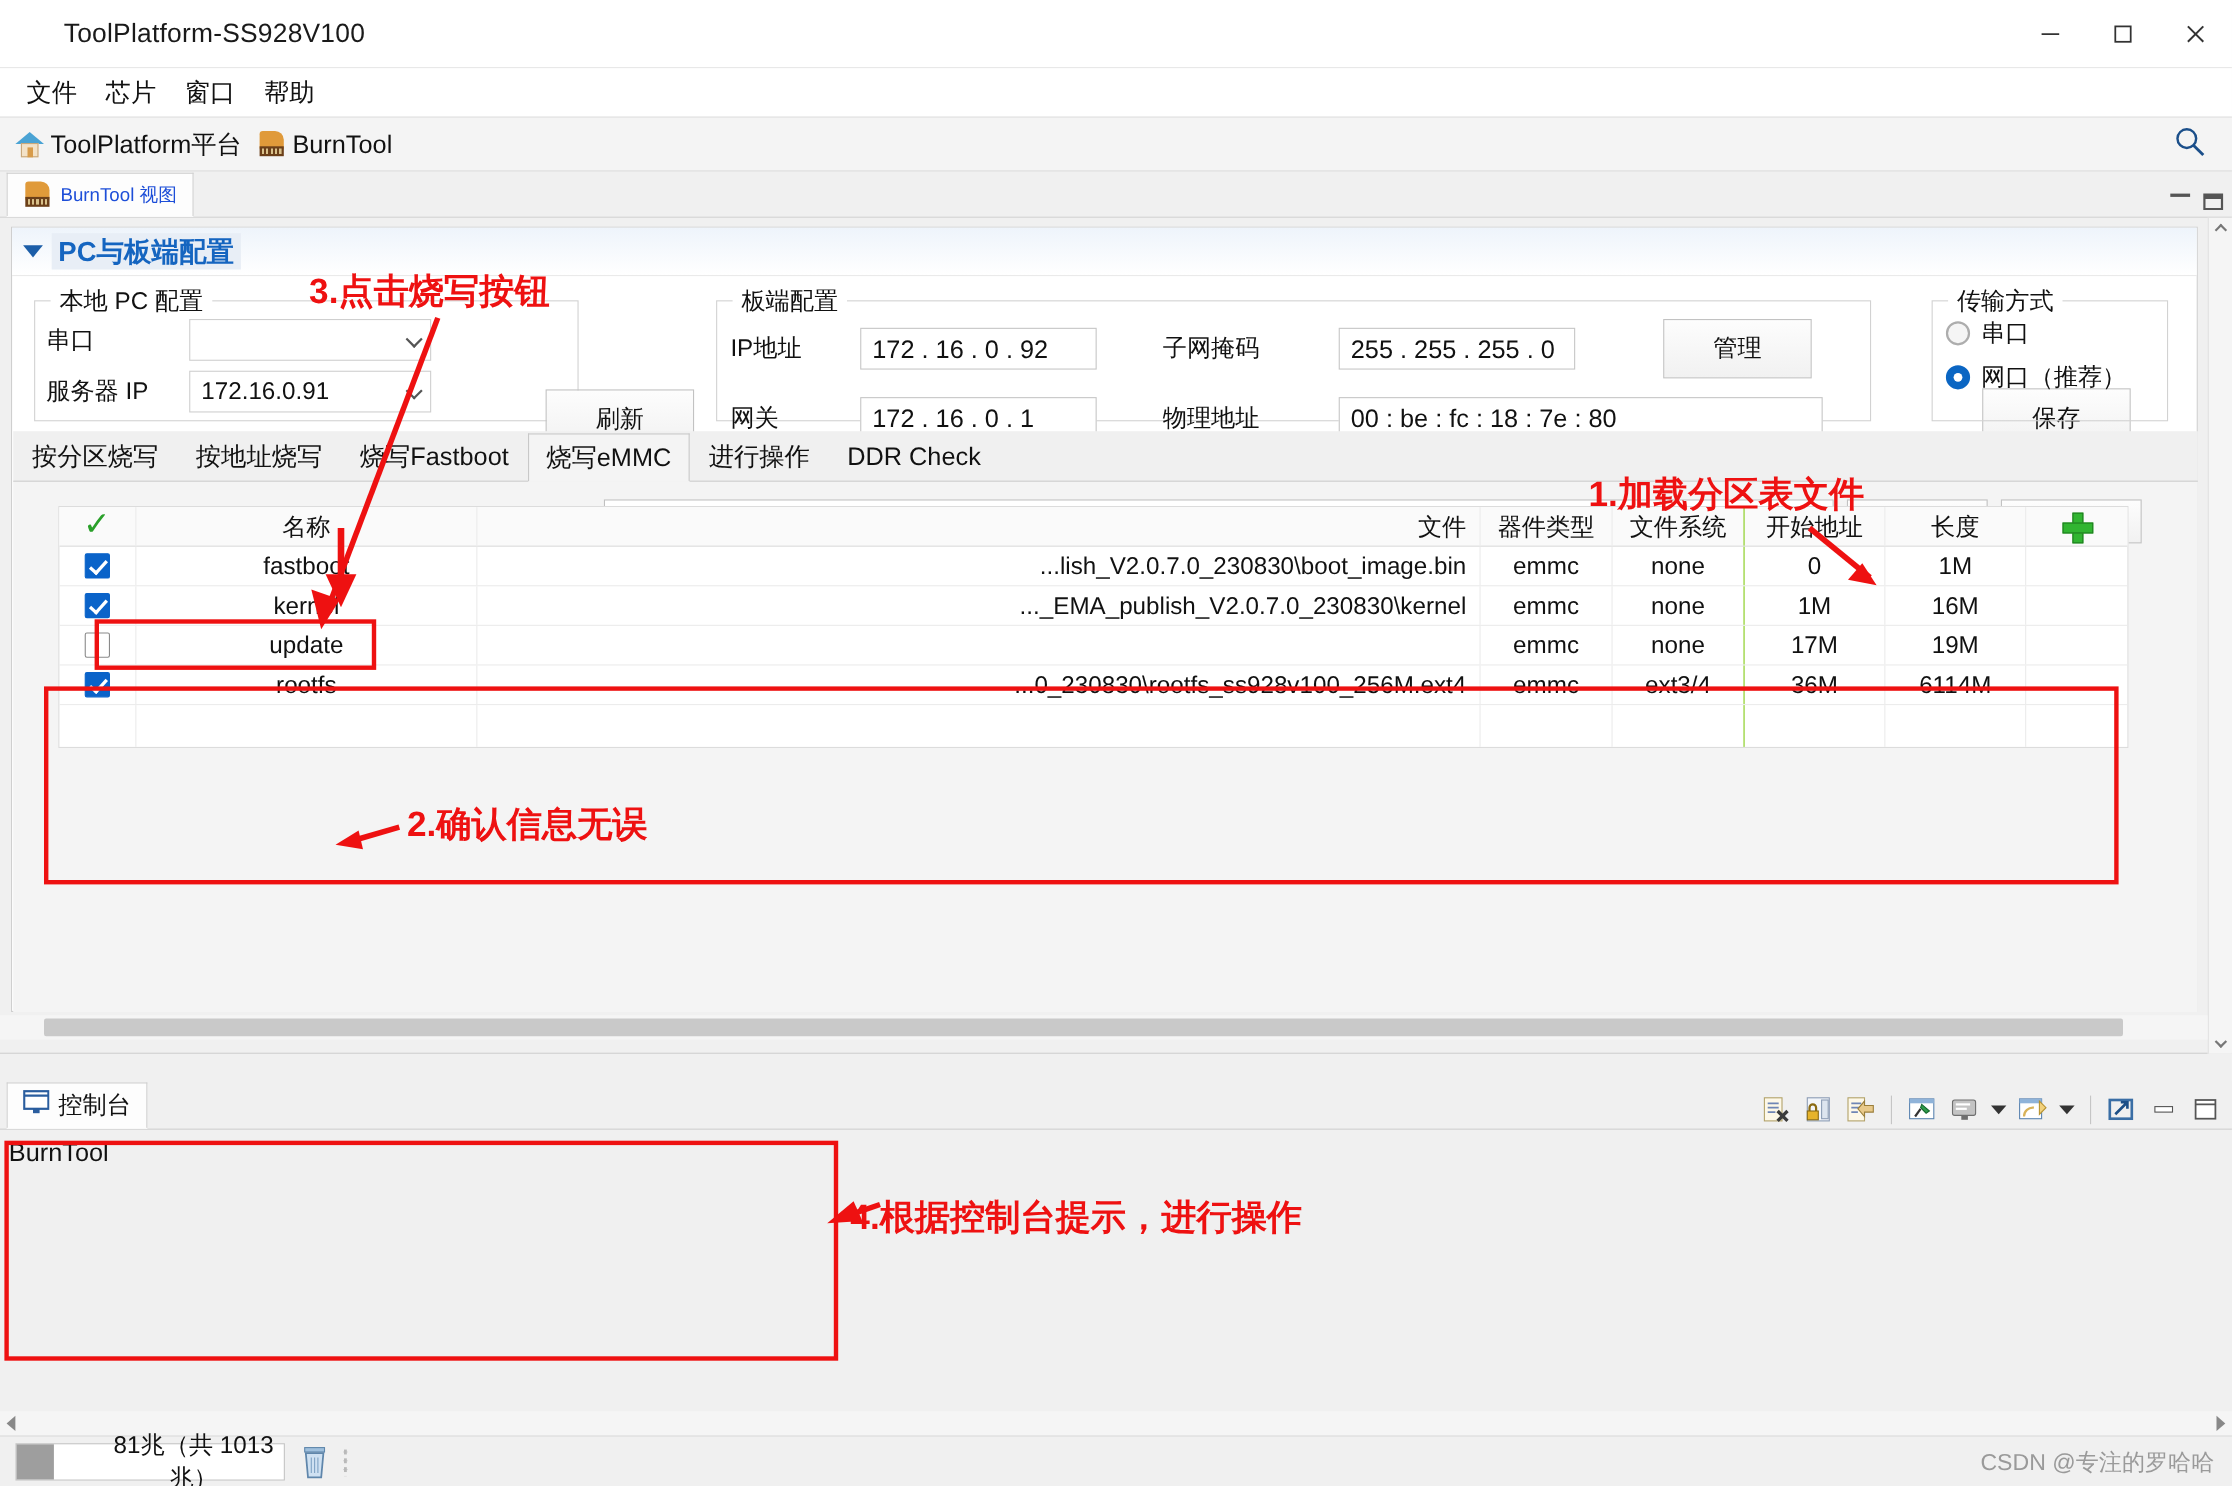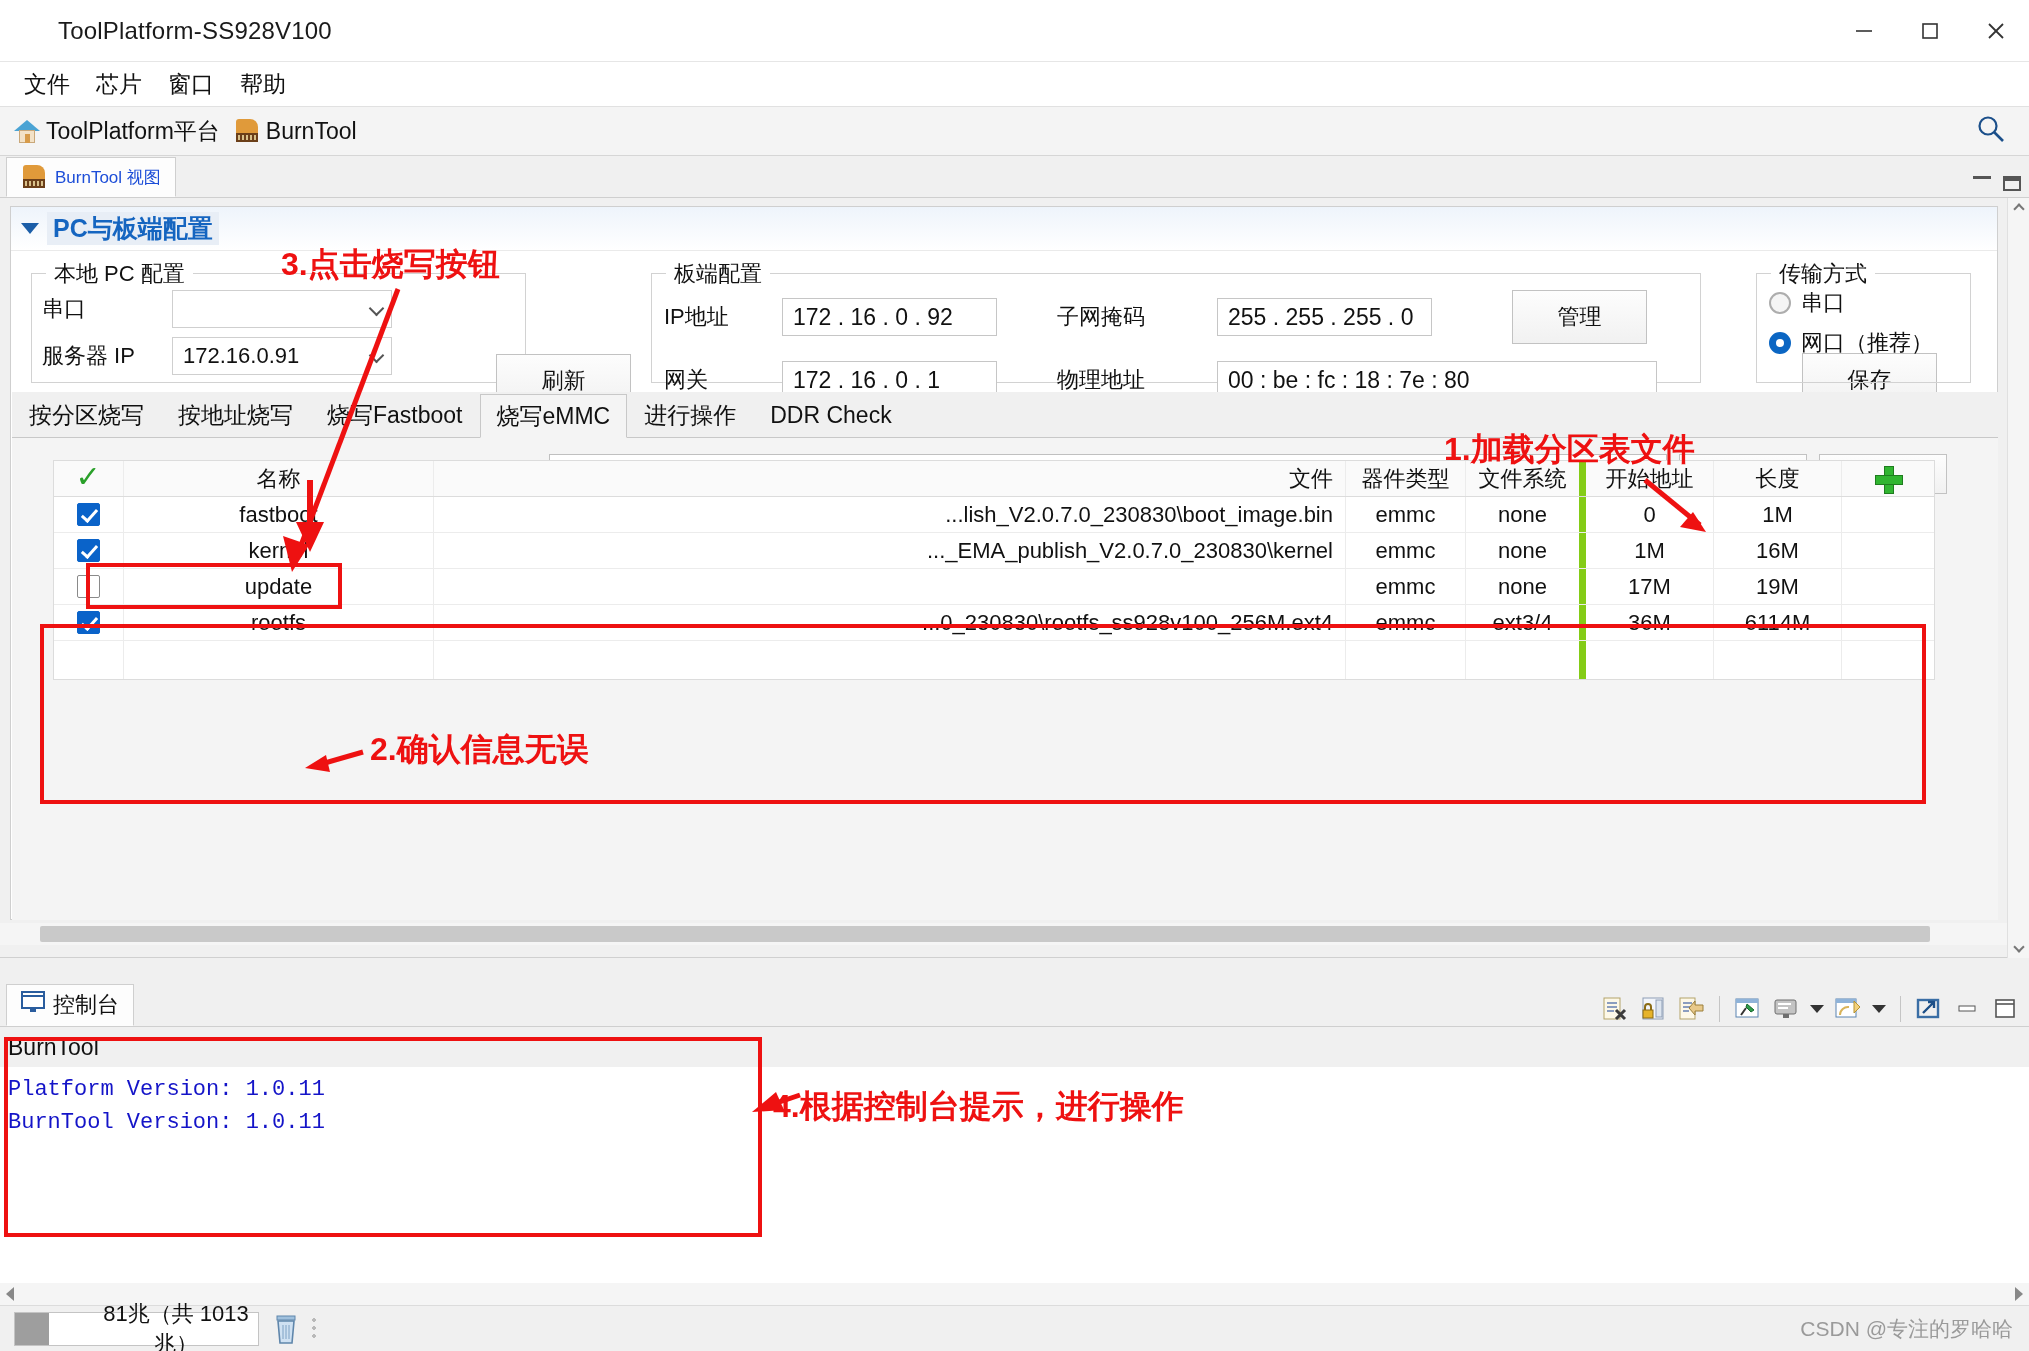--- a/index.html
+++ b/index.html
@@ -141,21 +141,21 @@
   }
 
   
   .tbl{position:absolute;left:42px;top:253px;width:1882px;background:#fff;border:1px solid #dcdcdc;}
   .tbl-row{display:flex;height:36px;align-items:center;border-bottom:1px solid #ececec;font-size:22px;color:#111;}
   .tbl-row.hdr{background:#fafafa;border-bottom:1px solid #dcdcdc;}
   .c-chk{width:70px;display:flex;justify-content:center;align-items:center;border-right:1px solid #ececec;height:100%;}
   .c-name{width:310px;text-align:center;border-right:1px solid #ececec;height:100%;display:flex;align-items:center;justify-content:center;}
   .c-file{flex:1;text-align:right;padding-right:12px;border-right:1px solid #ececec;height:100%;display:flex;align-items:center;justify-content:flex-end;}
   .c-dev{width:120px;text-align:center;border-right:1px solid #ececec;height:100%;display:flex;align-items:center;justify-content:center;}
-  .c-fs{width:120px;text-align:right;border-right:7px solid #84cc16;height:100%;display:flex;align-items:center;justify-content:center;}
+  .c-fs{width:120px;text-align:right;border-right:1px solid #84cc16;height:100%;display:flex;align-items:center;justify-content:center;}
   .c-addr{width:128px;text-align:center;border-right:1px solid #ececec;height:100%;display:flex;align-items:center;justify-content:center;}
   .c-len{width:128px;text-align:center;border-right:1px solid #ececec;height:100%;display:flex;align-items:center;justify-content:center;}
   .c-plus{width:92px;display:flex;align-items:center;justify-content:center;height:100%;}
 
   .greencheck{position:relative;width:26px;height:26px;color:#2aa02a;font-size:30px;line-height:22px;font-weight:bold;}
   .plusic{position:relative;width:26px;height:26px;}
   .plusic:before,.plusic:after{content:"";position:absolute;background:#31b531;border:1px solid #1f7d1f;}
   .plusic:before{left:9px;top:0;width:8px;height:26px;}
   .plusic:after{left:0;top:9px;width:26px;height:8px;}
 
@@ -549,24 +549,20 @@
         <svg width="28" height="26" viewBox="0 0 28 26">
             <rect x="5" y="4" width="18" height="17" fill="#fff" stroke="#555" stroke-width="1.6"></rect>
             <line x1="5" y1="8" x2="23" y2="8" stroke="#555" stroke-width="1.6"></line>
           </svg>
       </span>
     </div>
   </div>
 
   <div class="console-name">BurnTool</div>
 
-  <div class="console-body">
-    <div>Platform Version: 1.0.11</div>
-    <div>BurnTool Version: 1.0.11</div>
-  </div>
 
   <div class="console-hscroll">
     <div style="position:absolute;left:6px;top:4px;width:0;height:0;border-top:7px solid transparent;border-bottom:7px solid transparent;border-right:8px solid #888;"></div>
     <div style="position:absolute;right:6px;top:4px;width:0;height:0;border-top:7px solid transparent;border-bottom:7px solid transparent;border-left:8px solid #888;"></div>
   </div>
 </div>
 
 <div class="statusbar">
   <div class="heapbar">
     <div class="heapfill"></div>

